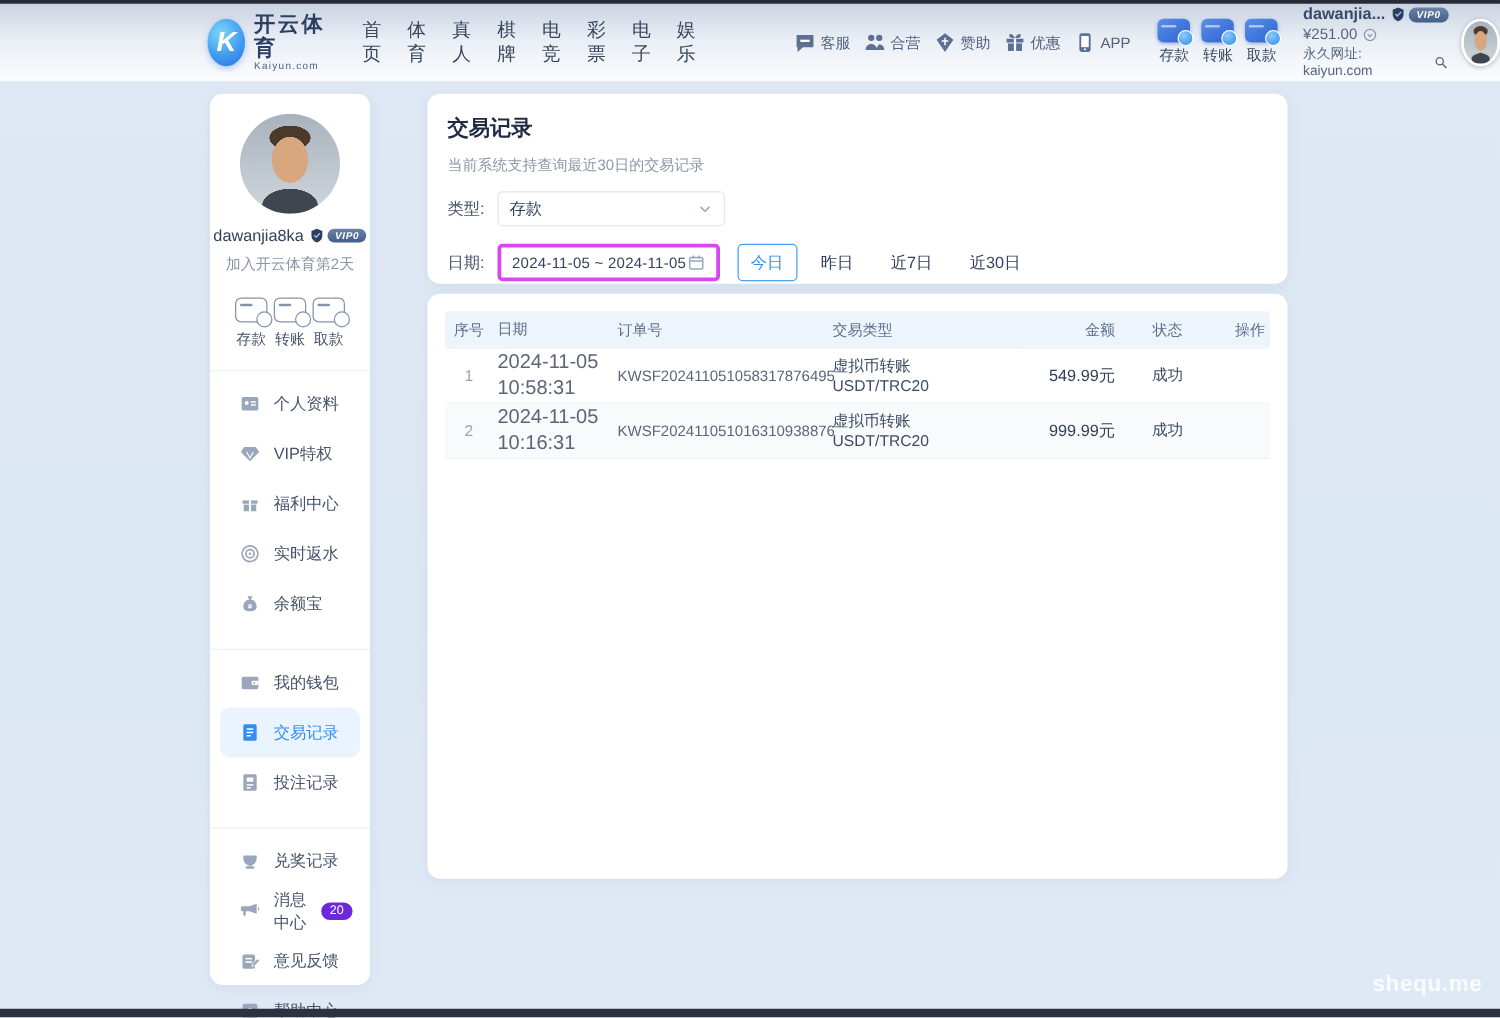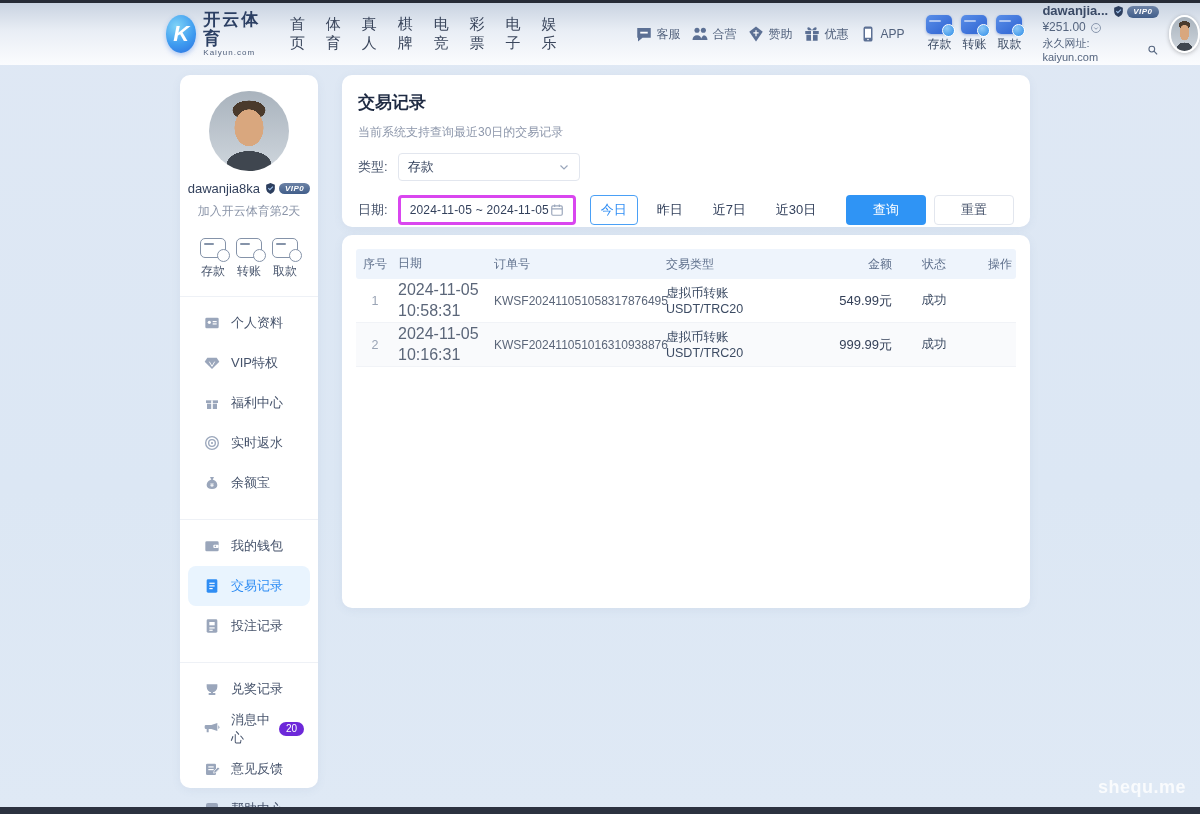--- a/index.html
+++ b/index.html
@@ -61,21 +61,21 @@
   .avatar-skin {
     background:
       radial-gradient(ellipse 46% 28% at 50% 92%, #3f464f 0 60%, transparent 61%),
       radial-gradient(ellipse 30% 38% at 50% 46%, #d9a77e 0 60%, transparent 61%),
       radial-gradient(ellipse 34% 20% at 50% 24%, #4a3a2c 0 60%, transparent 61%),
       linear-gradient(180deg,#a9b3bd,#cfd6dd);
   }
 
   
   .sidebar {
-    position:absolute; left:180px; top:75px; width:138px; height:713px;
+    position:absolute; left:168px; top:75px; width:128px; height:713px;
     background:#fff; border-radius:10px; box-shadow:0 2px 10px rgba(90,110,150,.08);
     padding-top:16px;
   }
   .profile { text-align:center; }
   .avatar-side { width:80px; height:80px; border-radius:50%; margin:0 auto; }
   .side-name-row { display:flex; align-items:center; justify-content:center; gap:4px; margin-top:10px; }
   .side-name { font-size:13px; color:#33415c; }
   .join-text { font-size:12px; color:#8a94a8; margin-top:7px; }
 
   .quick-actions { display:flex; justify-content:space-between; padding:0 20px; margin-top:18px; }
@@ -113,21 +113,21 @@
   .range-group { display:flex; align-items:center; gap:8px; margin-left:14px; }
   .range-btn { height:30px; padding:0 10px; display:flex; align-items:center; font-size:13px;
     color:#33415c; background:#fff; border:1px solid transparent; border-radius:4px; cursor:pointer; }
   .range-btn.active { border-color:#4aa0f6; color:#2f8df4; }
   .action-btns { margin-left:auto; display:flex; gap:8px; }
   .btn-query { width:80px; height:30px; background:#2f94f5; color:#fff; font-size:13px;
     border:none; border-radius:4px; display:flex; align-items:center; justify-content:center; cursor:pointer; }
   .btn-reset { width:80px; height:30px; background:#fff; color:#46536b; font-size:13px;
     border:1px solid #e2e6ee; border-radius:4px; display:flex; align-items:center; justify-content:center; cursor:pointer; }
 
-  .card-table { left:342px; top:235px; width:688px; height:373px; padding:14px; }
+  .card-table { left:342px; top:235px; width:688px; height:468px; padding:14px; }
   .t-row { display:flex; align-items:center; }
   .t-head { background:#eef4fc; height:30px; border-radius:3px; }
   .t-head .t-cell { font-size:12px; color:#5f708c; }
   .t-body-row { height:44px; border-bottom:1px solid #f1f3f7; }
   .t-body-row.alt { background:#f9fafc; }
   .t-cell { padding:0 4px; font-size:12.5px; color:#3c4b63; }
   .c-idx { width:38px; text-align:center; color:#9aa4b5; }
   .c-date { width:96px; font-size:16px; color:#5b6679; line-height:1.3; }
   .c-order { width:172px; font-size:12px; color:#5b6679; }
   .c-type { flex:1; }
@@ -413,24 +413,20 @@
           <rect x="3" y="5" width="18" height="16" rx="2" fill="none" stroke="#9aa6bb" stroke-width="2"></rect>
           <path d="M3 10h18M8 2.5V7M16 2.5V7" stroke="#9aa6bb" stroke-width="2" fill="none"></path>
         </svg>
     </div>
     <div class="range-group">
       <div class="range-btn active">今日</div>
       <div class="range-btn">昨日</div>
       <div class="range-btn">近7日</div>
       <div class="range-btn">近30日</div>
     </div>
-    <div class="action-btns">
-      <div class="btn-query">查询</div>
-      <div class="btn-reset">重置</div>
-    </div>
   </div>
 </div>
 
 <div class="card card-table">
   <div class="t-row t-head">
     <span class="t-cell c-idx">序号</span>
     <span class="t-cell c-date">日期</span>
     <span class="t-cell c-order">订单号</span>
     <span class="t-cell c-type">交易类型</span>
     <span class="t-cell c-amount">金额</span>

